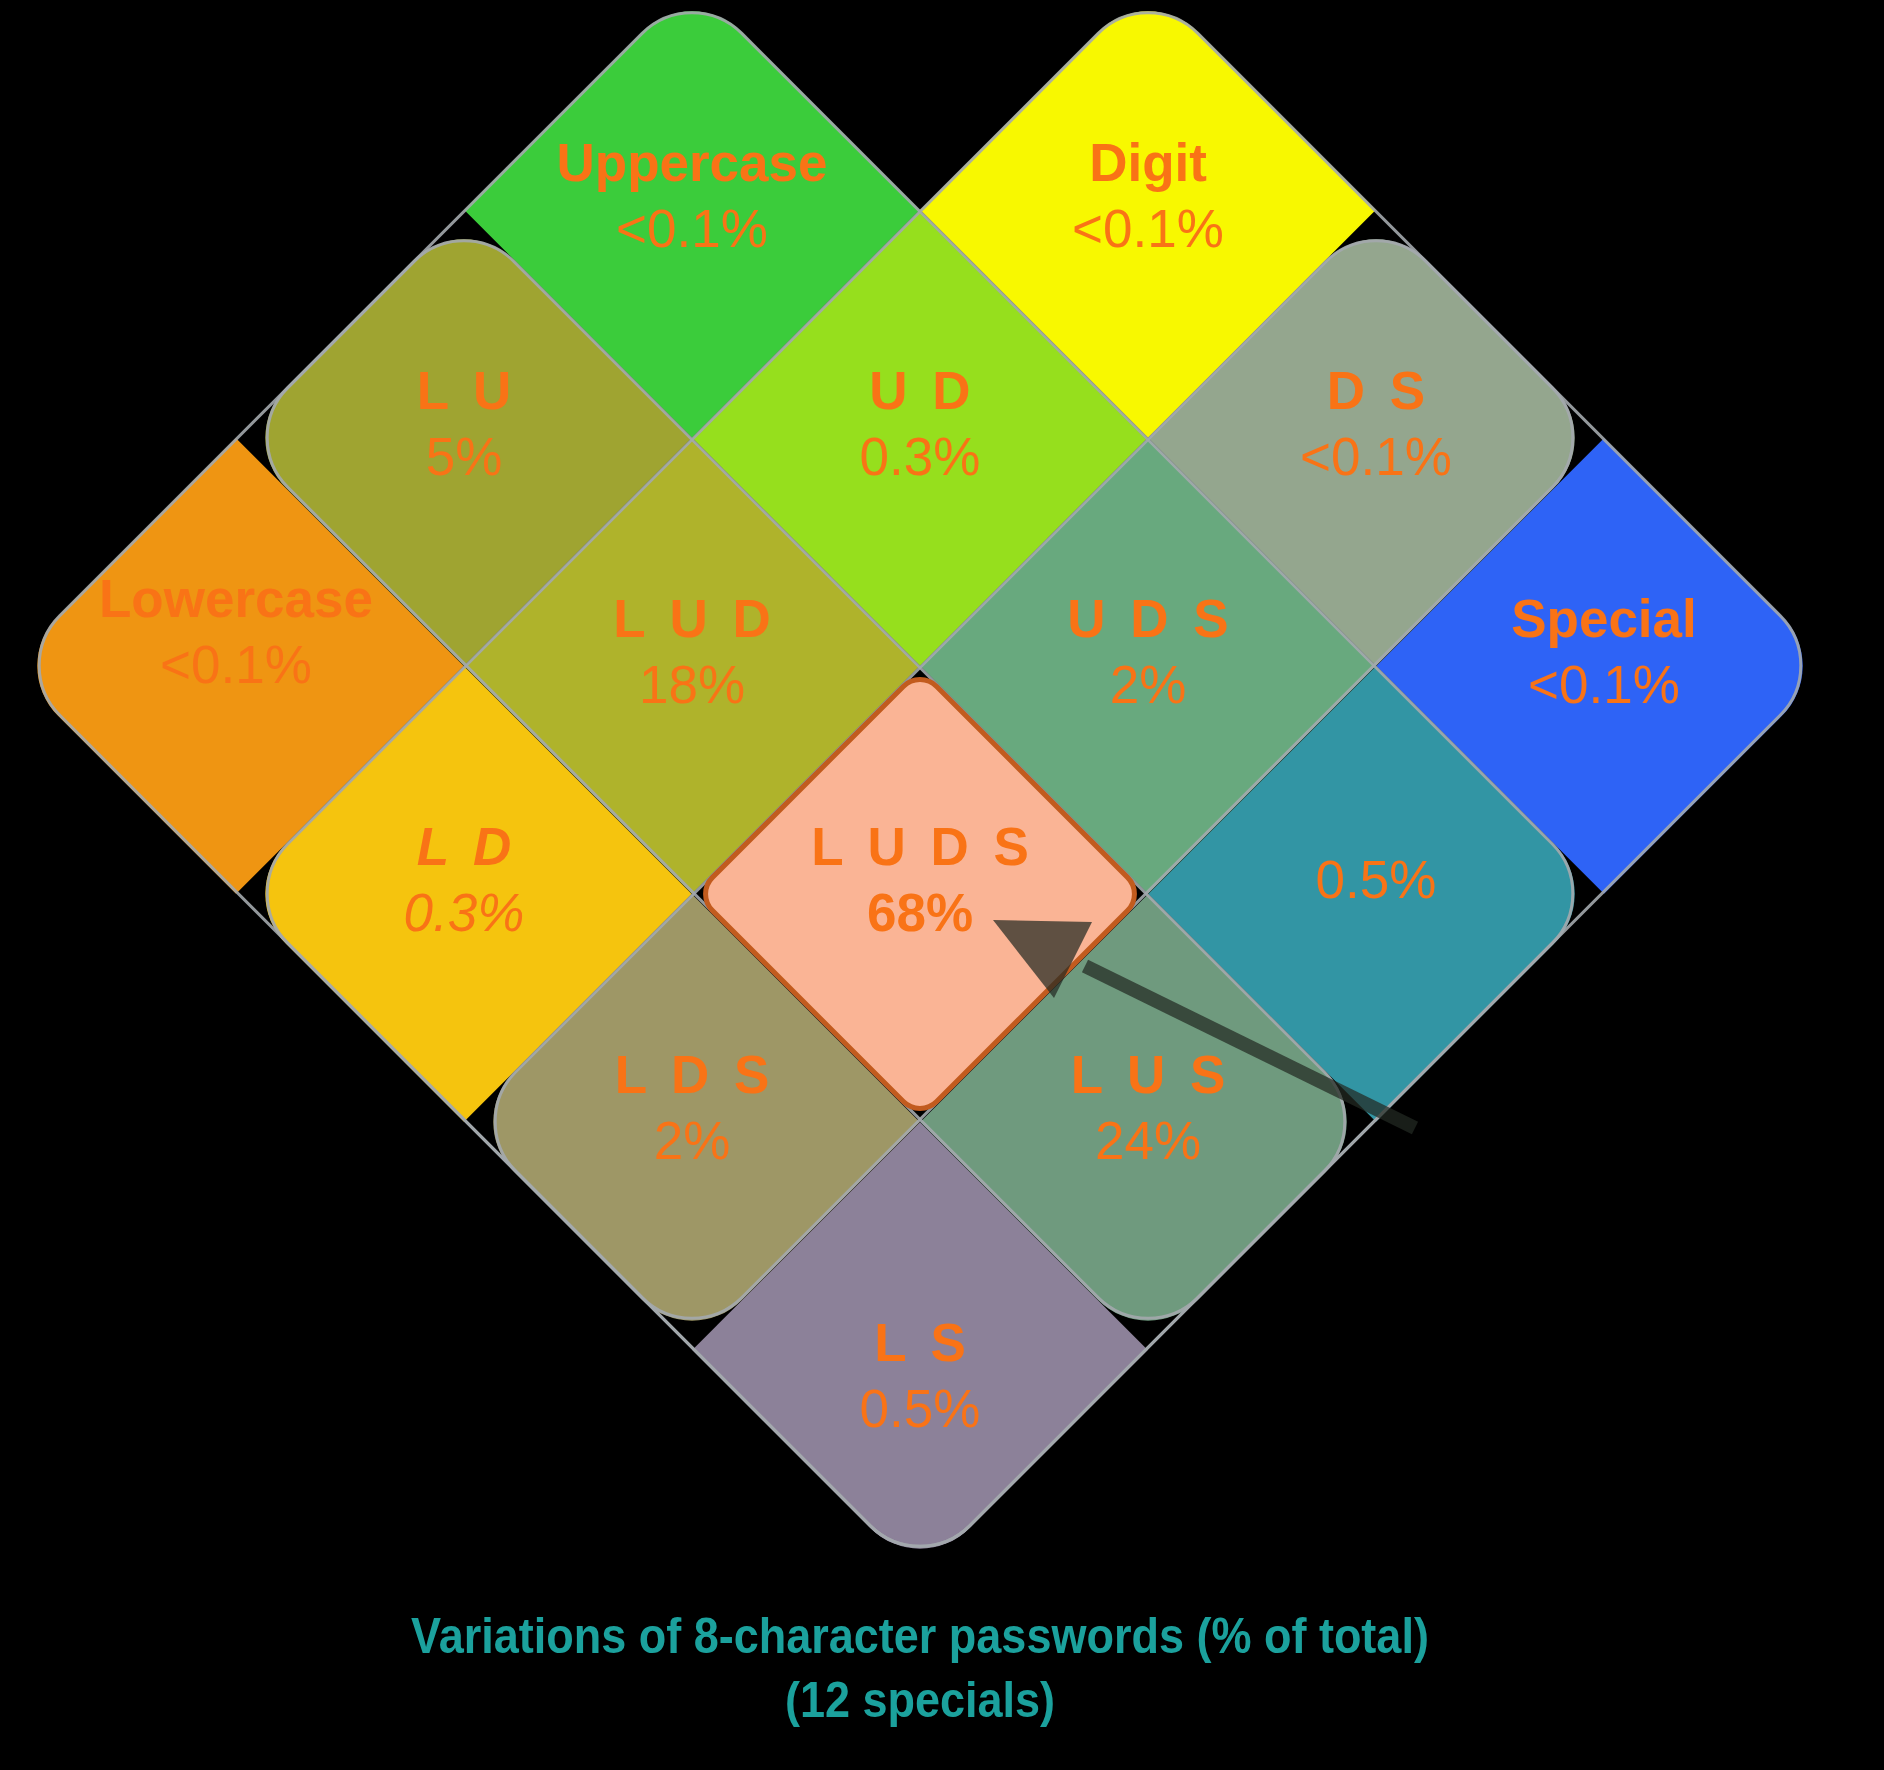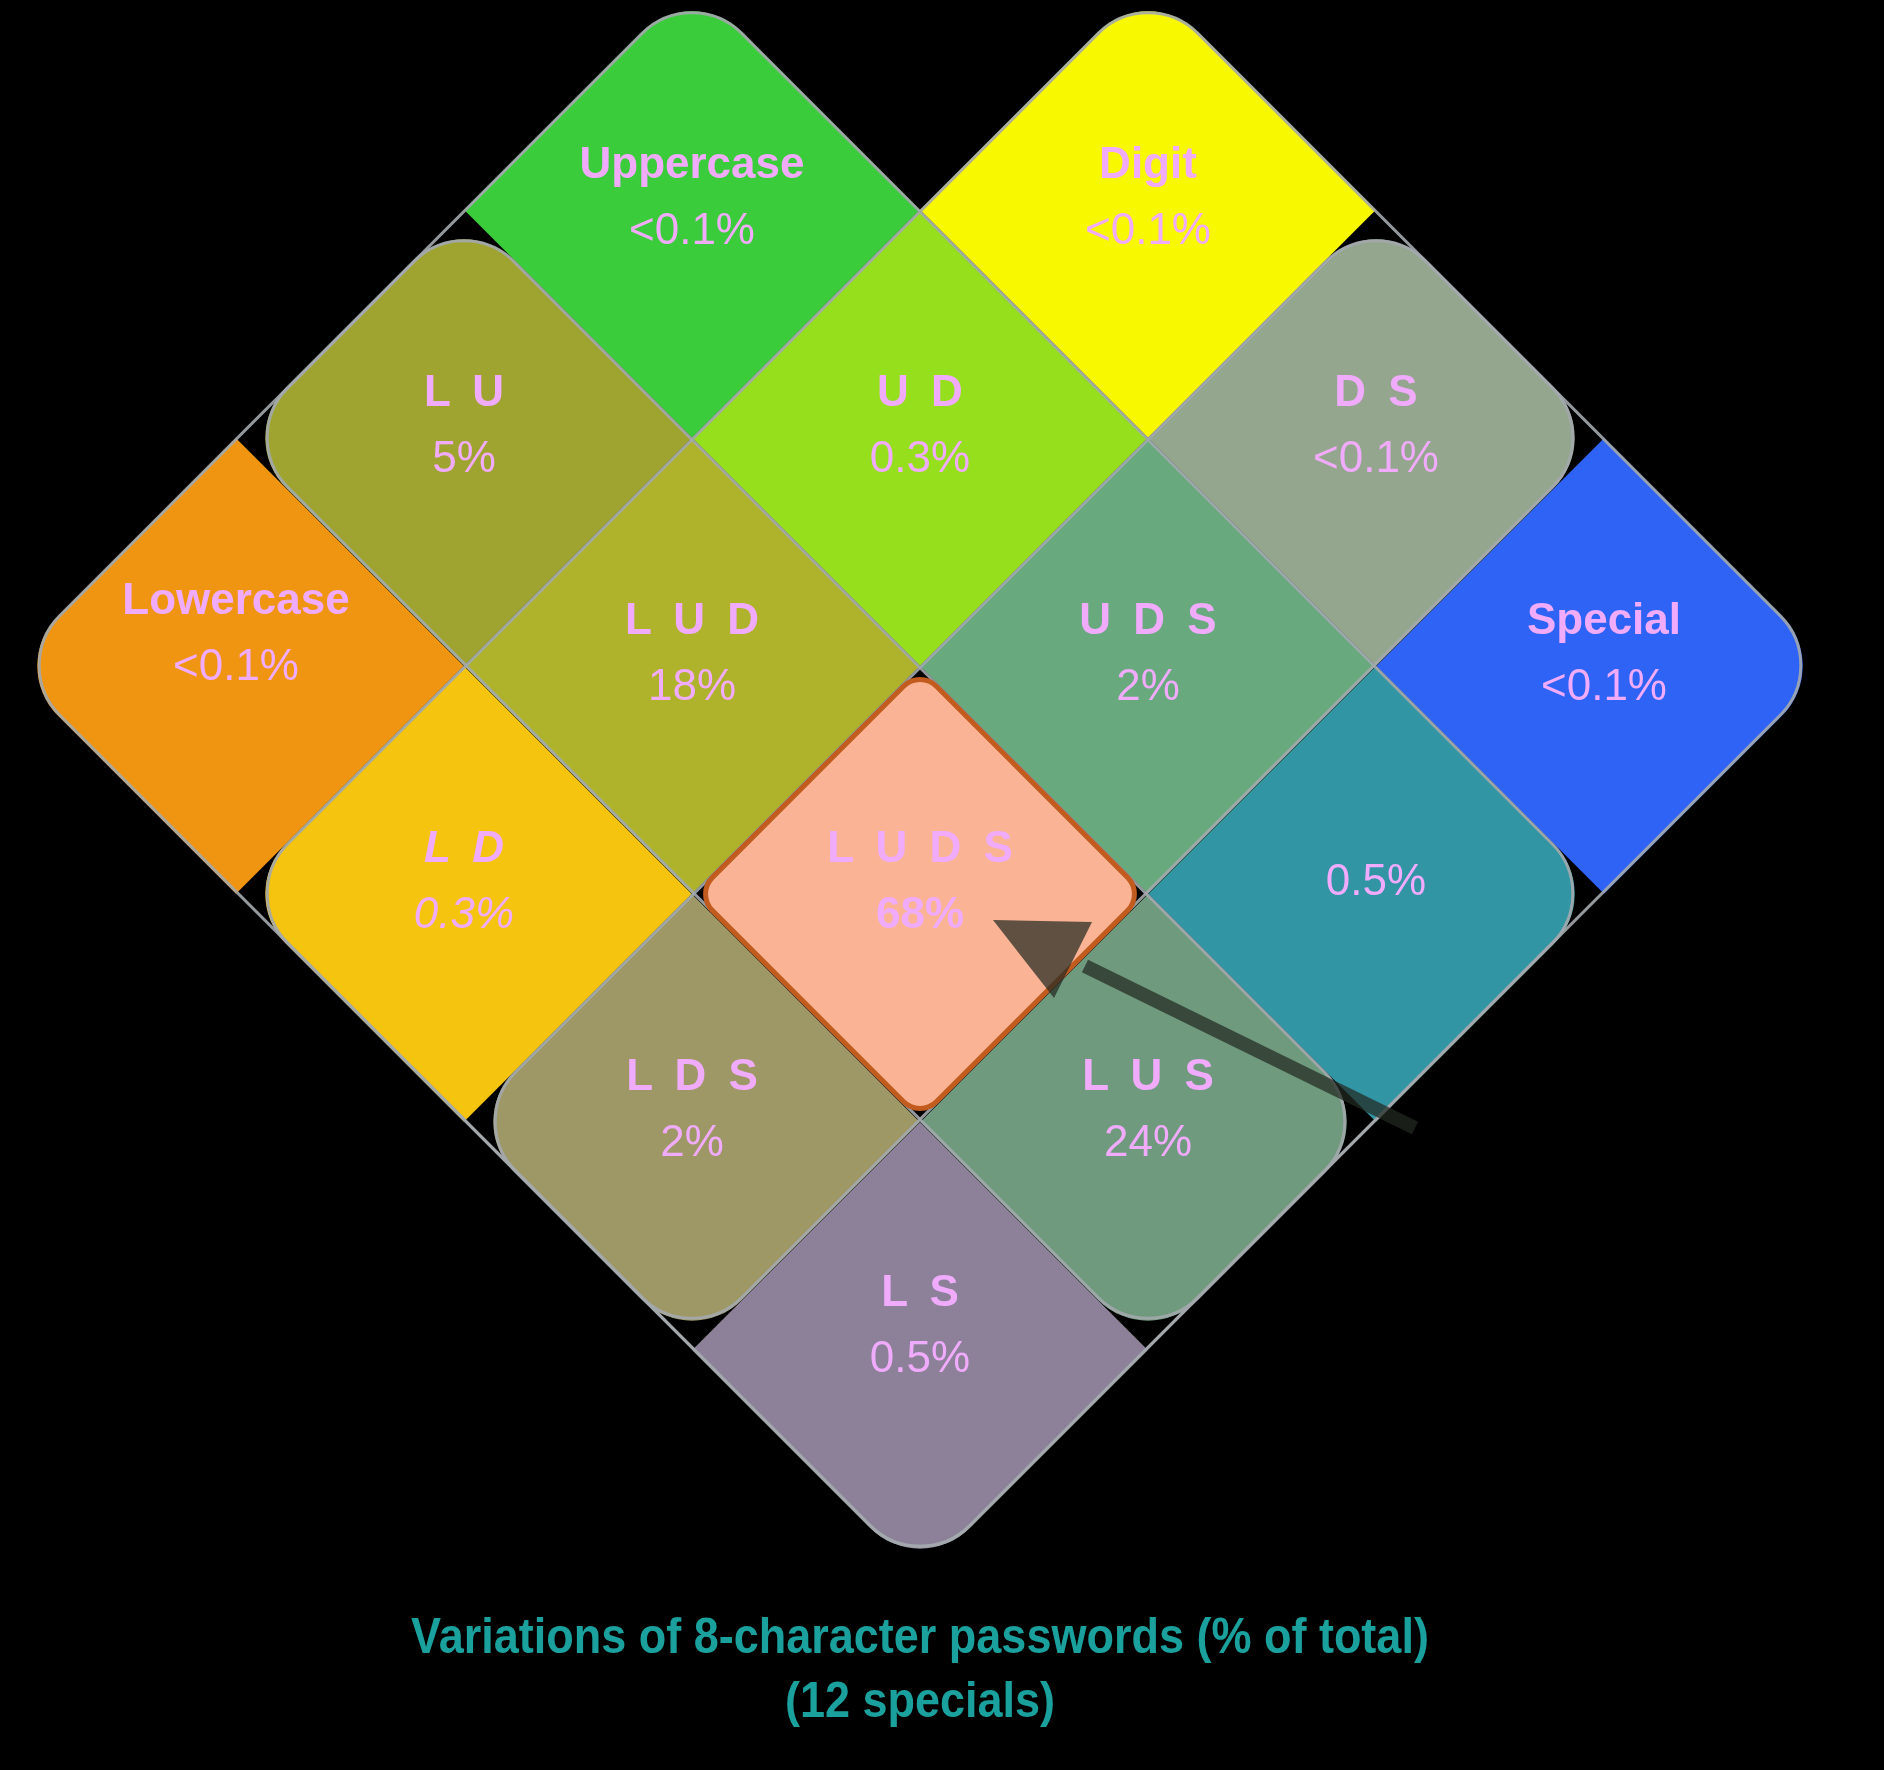--- a/index.html
+++ b/index.html
@@ -67,44 +67,44 @@
     z-index: 12;
     box-sizing: border-box;
   }
 
   
   .cell-label {
     position: absolute;
     width: 420px;
     transform: translate(-50%, -50%);
     text-align: center;
-    color: #f0abfc;
+    color: #f97316;
     z-index: 30;
     line-height: 66px;
-    font-size: 44px;
+    font-size: 53px;
   }
   .cell-label .name  { font-weight: bold; word-spacing: 10px; }
   .cell-label .pct   { font-weight: normal; }
   .cell-label .pct-bold { font-weight: bold; }
 
   .lbl-U    { left: 692px;  top: 196px;  }
   .lbl-D    { left: 1148px; top: 196px;  }
   .lbl-LU   { left: 464px;  top: 424px;  }
   .lbl-UD   { left: 920px;  top: 424px;  }
   .lbl-DS   { left: 1376px; top: 424px;  }
   .lbl-L    { left: 236px;  top: 632px;  }
   .lbl-LUD  { left: 692px;  top: 652px;  }
   .lbl-UDS  { left: 1148px; top: 652px;  }
   .lbl-S    { left: 1604px; top: 652px;  }
   .lbl-LD   { left: 464px;  top: 880px; font-style: italic;  }
   .lbl-LUDS { left: 920px;  top: 880px;  }
   .lbl-US   { left: 1376px; top: 880px;  }
   .lbl-LDS  { left: 692px;  top: 1108px; }
   .lbl-LUS  { left: 1148px; top: 1108px; }
-  .lbl-LS   { left: 920px;  top: 1324px; }
+  .lbl-LS   { left: 920px;  top: 1376px; }
 
   
   .arrow-svg {
     position: absolute; left: 0; top: 0;
     width: 1884px; height: 1770px;
     z-index: 40;
     pointer-events: none;
   }
 
   

